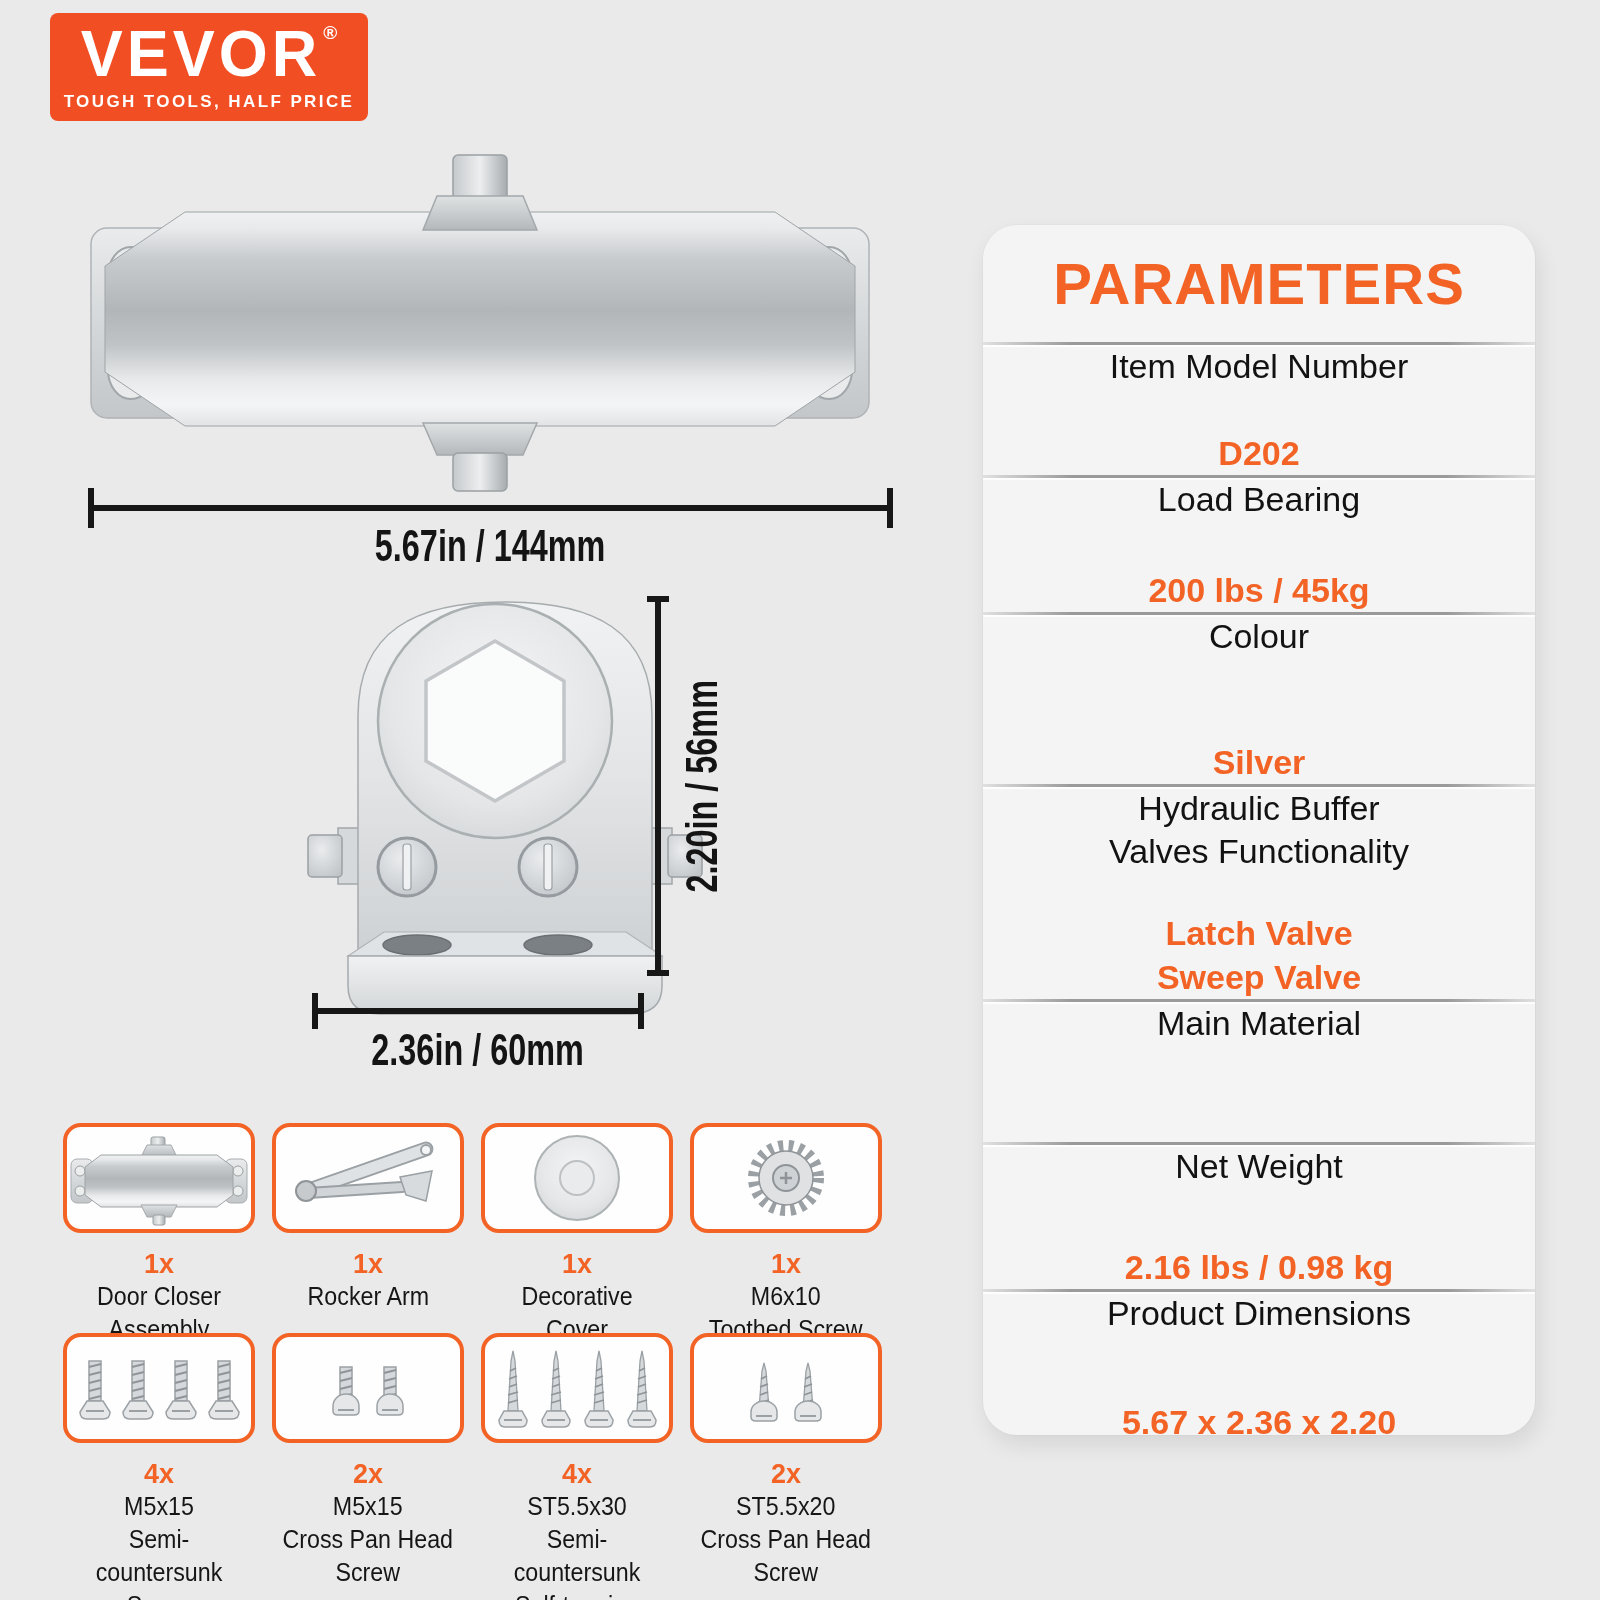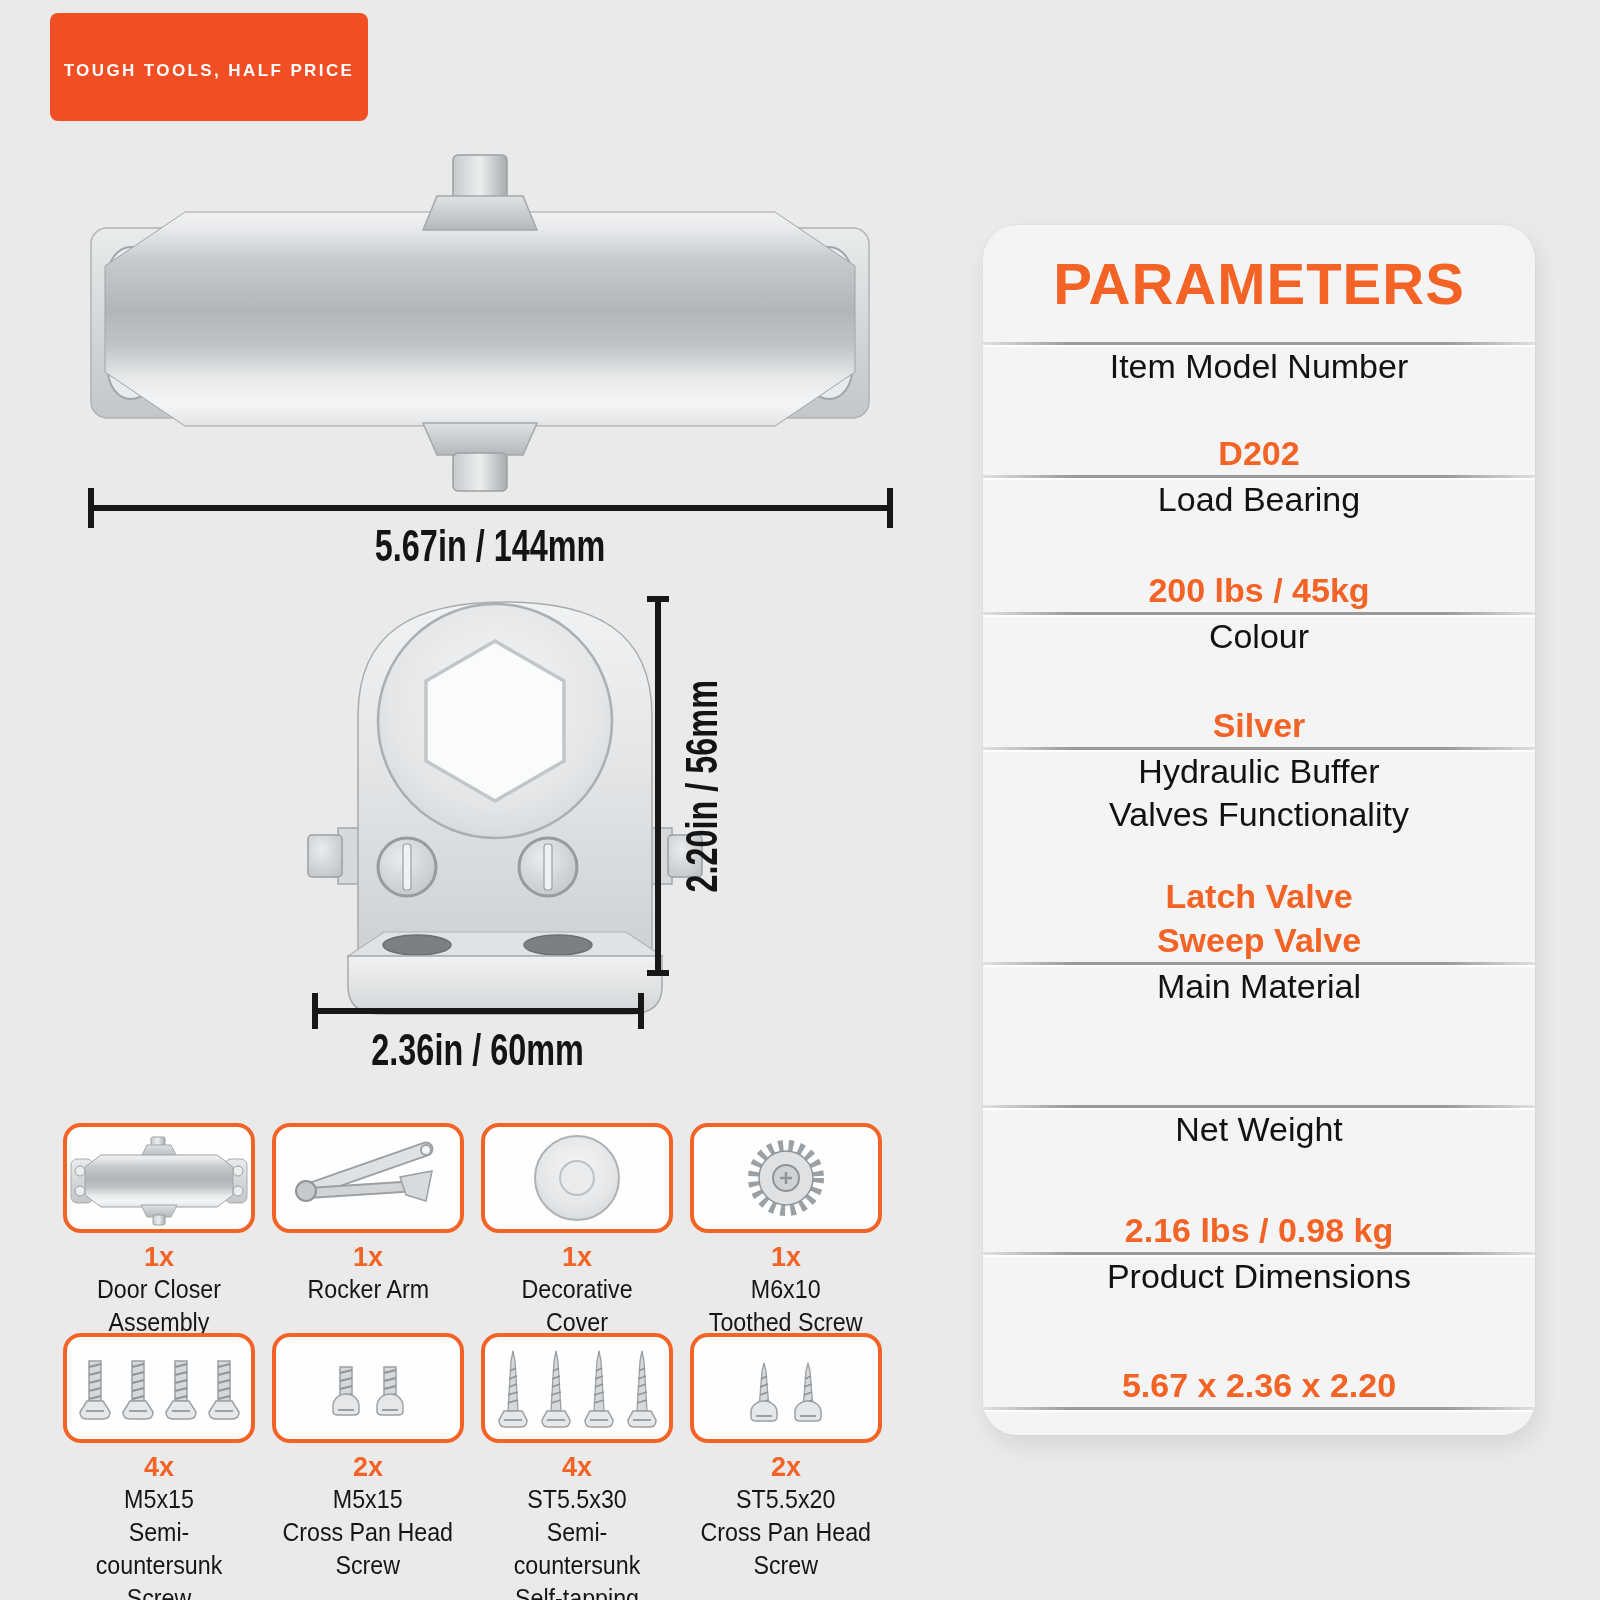--- a/index.html
+++ b/index.html
@@ -42,30 +42,34 @@
   .pvalue{font-size:34px;font-weight:bold;color:#f26325;text-align:center;line-height:1.3;margin-top:5px;white-space:pre-line;}
   .pfooter{flex:1;}
 
   
   .items-row{position:absolute;left:63px;display:grid;grid-template-columns:repeat(4,192px);column-gap:17px;}
   #items-row1{top:1123px;}
   #items-row2{top:1333px;}
   .item{display:flex;flex-direction:column;align-items:center;}
   .item-card{width:192px;height:110px;background:#fefefe;border:4px solid #f26325;border-radius:18px;
              box-sizing:border-box;display:flex;align-items:center;justify-content:center;overflow:hidden;}
-  .item-qty{margin-top:9px;font-size:27px;font-weight:bold;color:#f26325;line-height:1.15;}
+  .item-qty{margin-top:16px;font-size:27px;font-weight:bold;color:#f26325;line-height:1.15;}
   .item-name{font-size:25px;color:#161616;text-align:center;line-height:1.32;white-space:pre-line;
              transform:scaleX(0.93);transform-origin:center top;}
 </style>
 </head>
 <body>
 
 <div class="stage">
 
   <div class="logo">
+    <div class="logo-brandrow">
+      <span class="logo-brand">VEVOR</span>
+      <span class="logo-reg">®</span>
+    </div>
     <div class="logo-tag">TOUGH TOOLS, HALF PRICE</div>
   </div>
 
   <svg class="prod-top" width="790" height="412" viewBox="0 0 790 412">
     <defs>
       <linearGradient id="gBody" x1="0" y1="0" x2="0" y2="1">
         <stop offset="0" stop-color="#eff1f2"></stop>
           <stop offset="0.08" stop-color="#e7e9eb"></stop>
         <stop offset="0.22" stop-color="#c8cbce"></stop>
           <stop offset="0.46" stop-color="#b3b6b9"></stop>
@@ -195,21 +199,21 @@
     <div class="prow" style="height:130px;">
       <div class="plabel">Item Model Number</div>
       <div class="pvalue">D202</div>
     </div>
     <div class="pdiv"></div>
     <div class="prow" style="height:134px;">
       <div class="plabel">Load Bearing</div>
       <div class="pvalue">200 lbs / 45kg</div>
     </div>
     <div class="pdiv"></div>
-    <div class="prow" style="height:132px;gap:16px;">
+    <div class="prow" style="height:169px;gap:16px;">
       <div class="plabel">Colour</div>
       <div class="pvalue">Silver</div>
     </div>
     <div class="pdiv"></div>
     <div class="prow" style="height:212px;">
       <div class="plabel">Hydraulic Buffer
 Valves Functionality</div>
       <div class="pvalue">Latch Valve
 Sweep Valve</div>
     </div>

